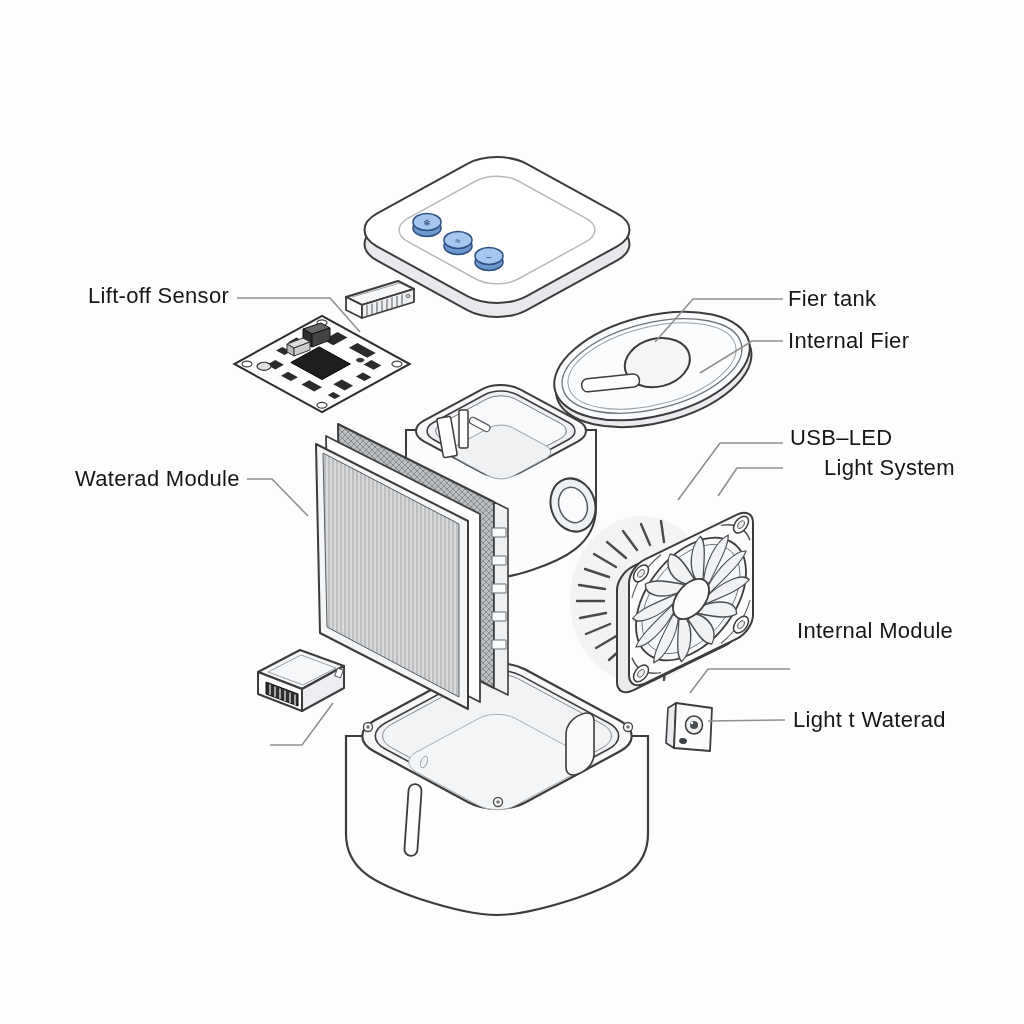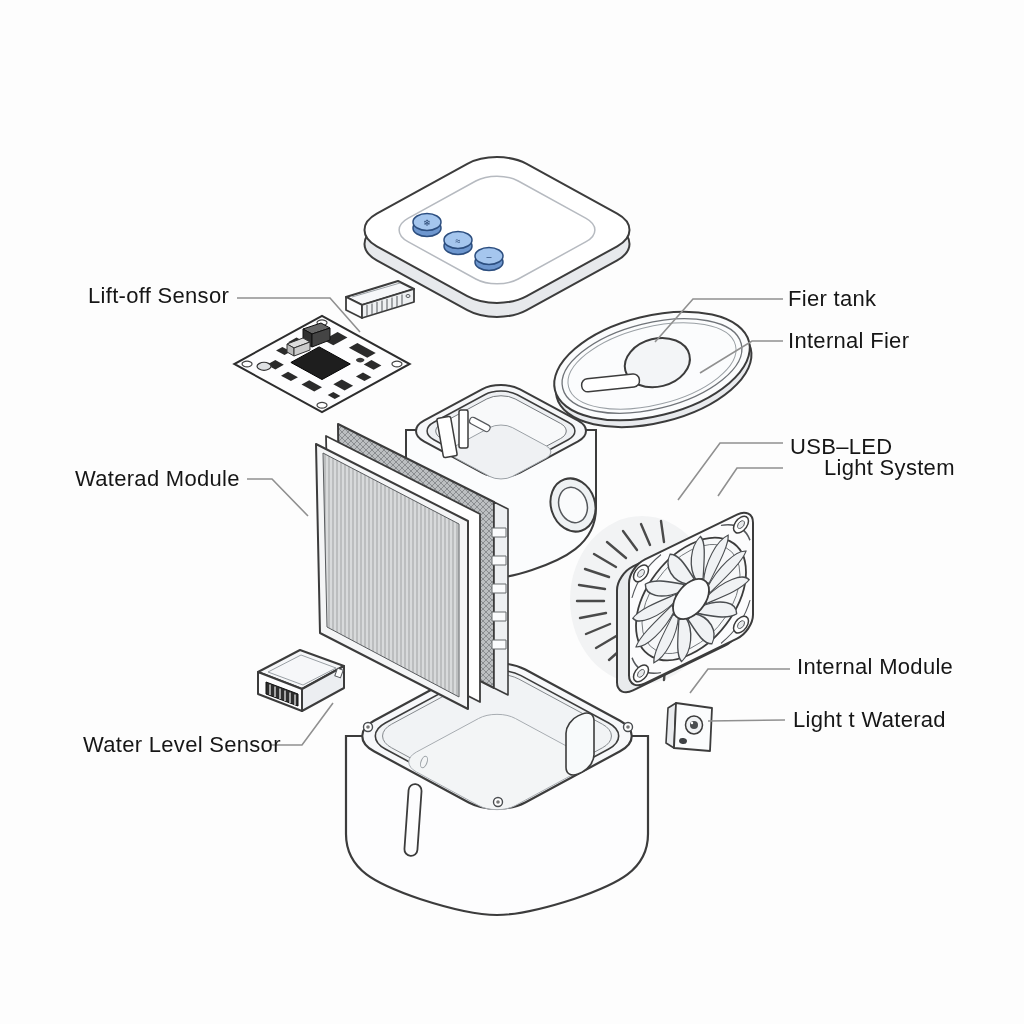--- a/index.html
+++ b/index.html
@@ -270,20 +270,19 @@
     <polyline points="783,468 737,468 718,496"></polyline>
     <polyline points="790,669 708,669 690,693"></polyline>
     <polyline points="785,720 708,721"></polyline>
     <polyline points="247,479 272,479 308,516"></polyline>
     <polyline points="270,745 302,745 333,703"></polyline>
   </g>
 </svg>
 
   <div class="lbl" style="left:88px;top:284px">Lift-off Sensor</div>
   <div class="lbl" style="left:75px;top:467px">Waterad Module</div>
-  <div class="lbl" style="left:83px;top:733px">Water Level Sensor</div>
   <div class="lbl" style="left:788px;top:287px">Fier tank</div>
   <div class="lbl" style="left:788px;top:329px">Internal Fier</div>
-  <div class="lbl" style="left:790px;top:435px">USB–LED</div>
+  <div class="lbl" style="left:790px;top:426px">USB–LED</div>
   <div class="lbl" style="left:824px;top:456px">Light System</div>
-  <div class="lbl" style="left:797px;top:655px">Internal Module</div>
+  <div class="lbl" style="left:797px;top:619px">Internal Module</div>
   <div class="lbl" style="left:793px;top:708px">Light t Waterad</div>
 </div>
 
 </body></html>

